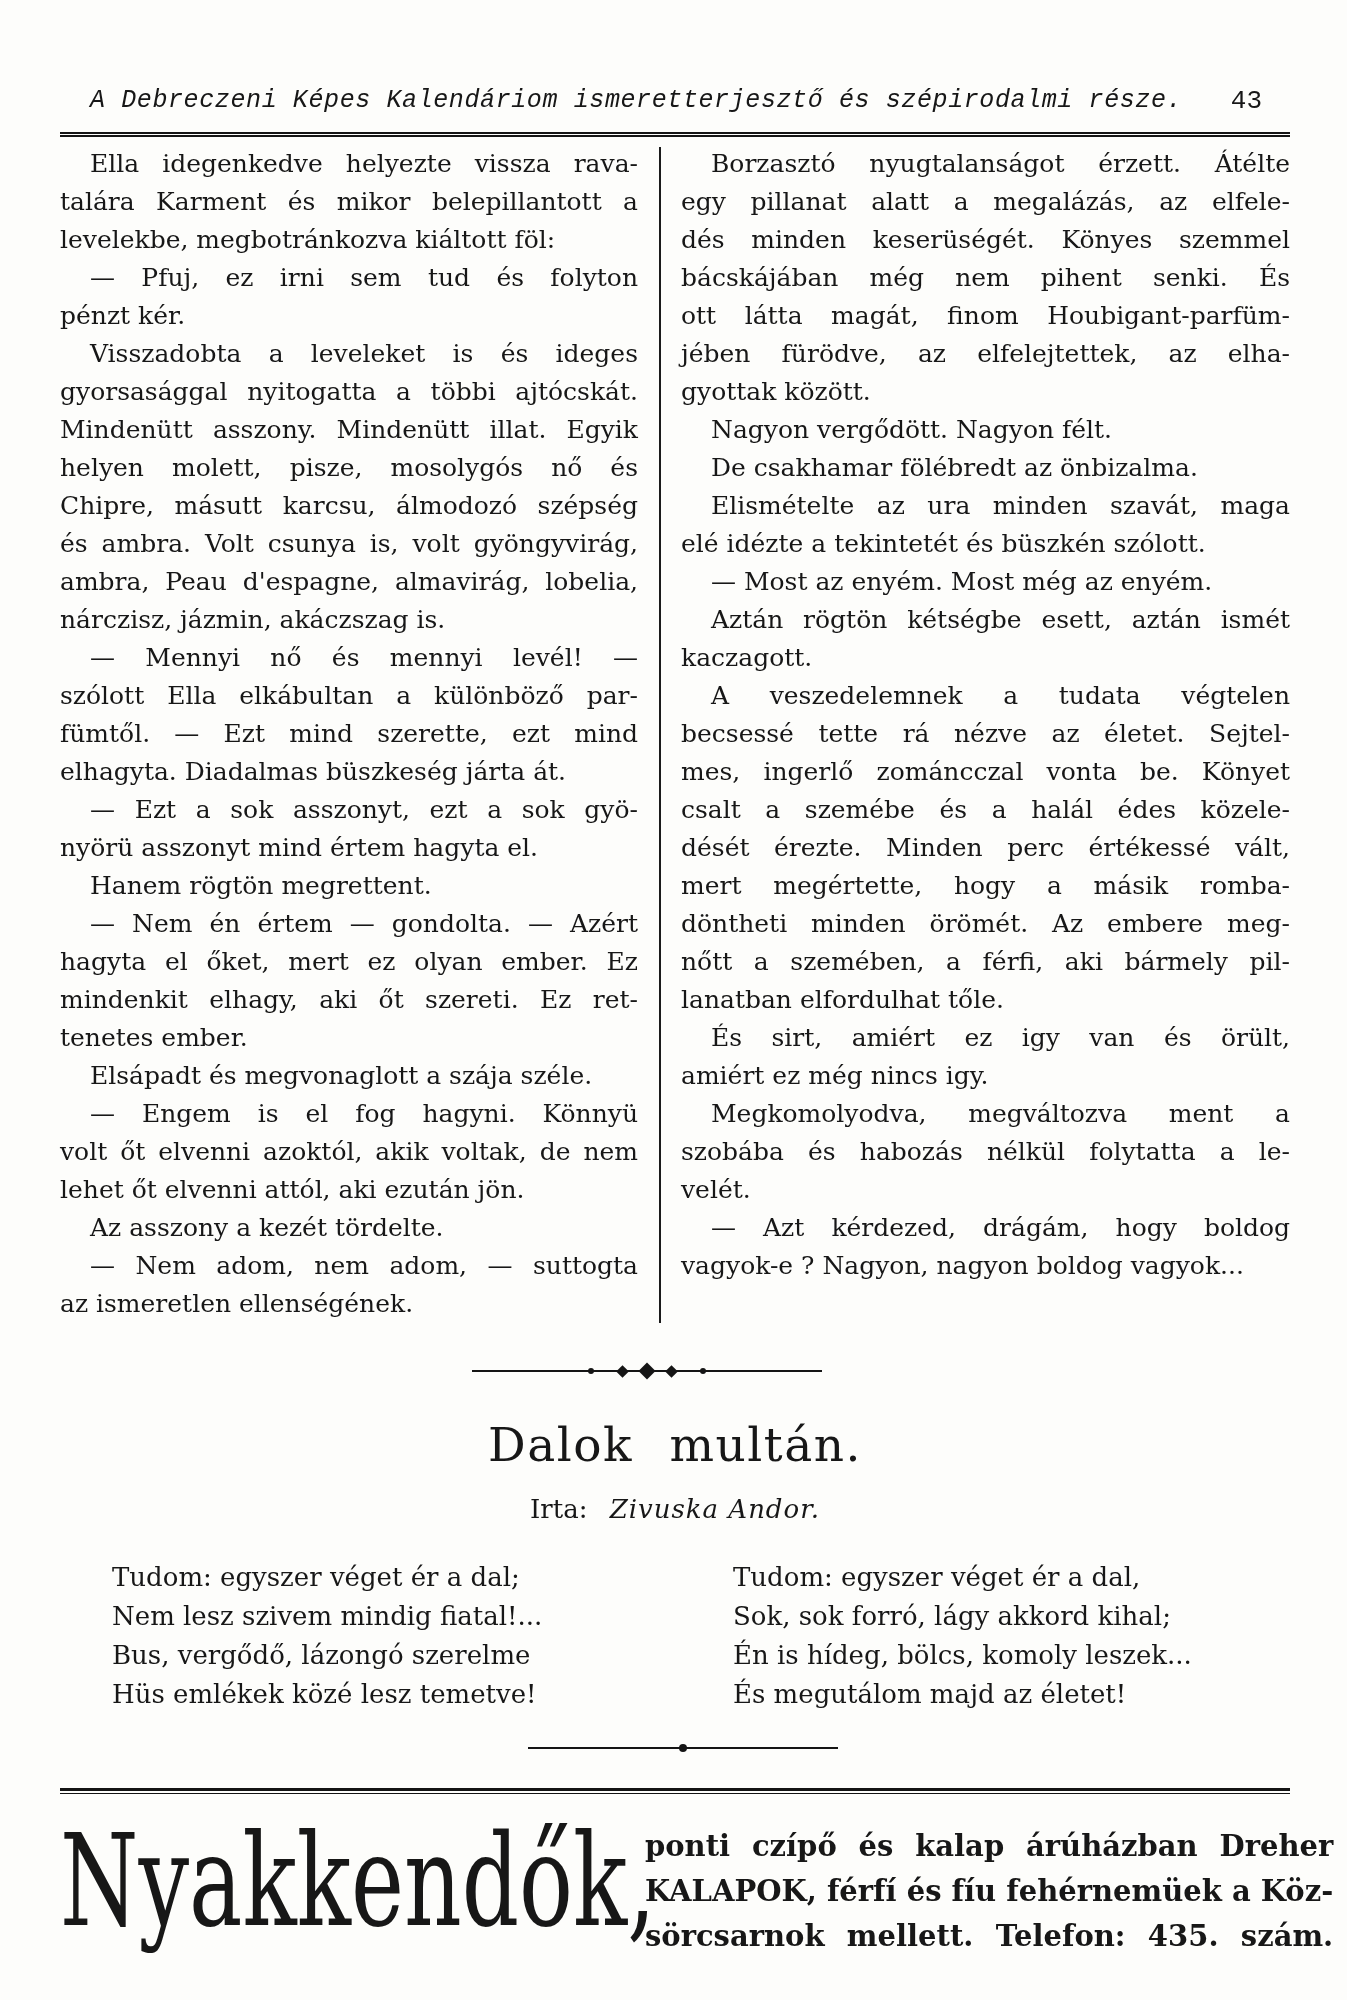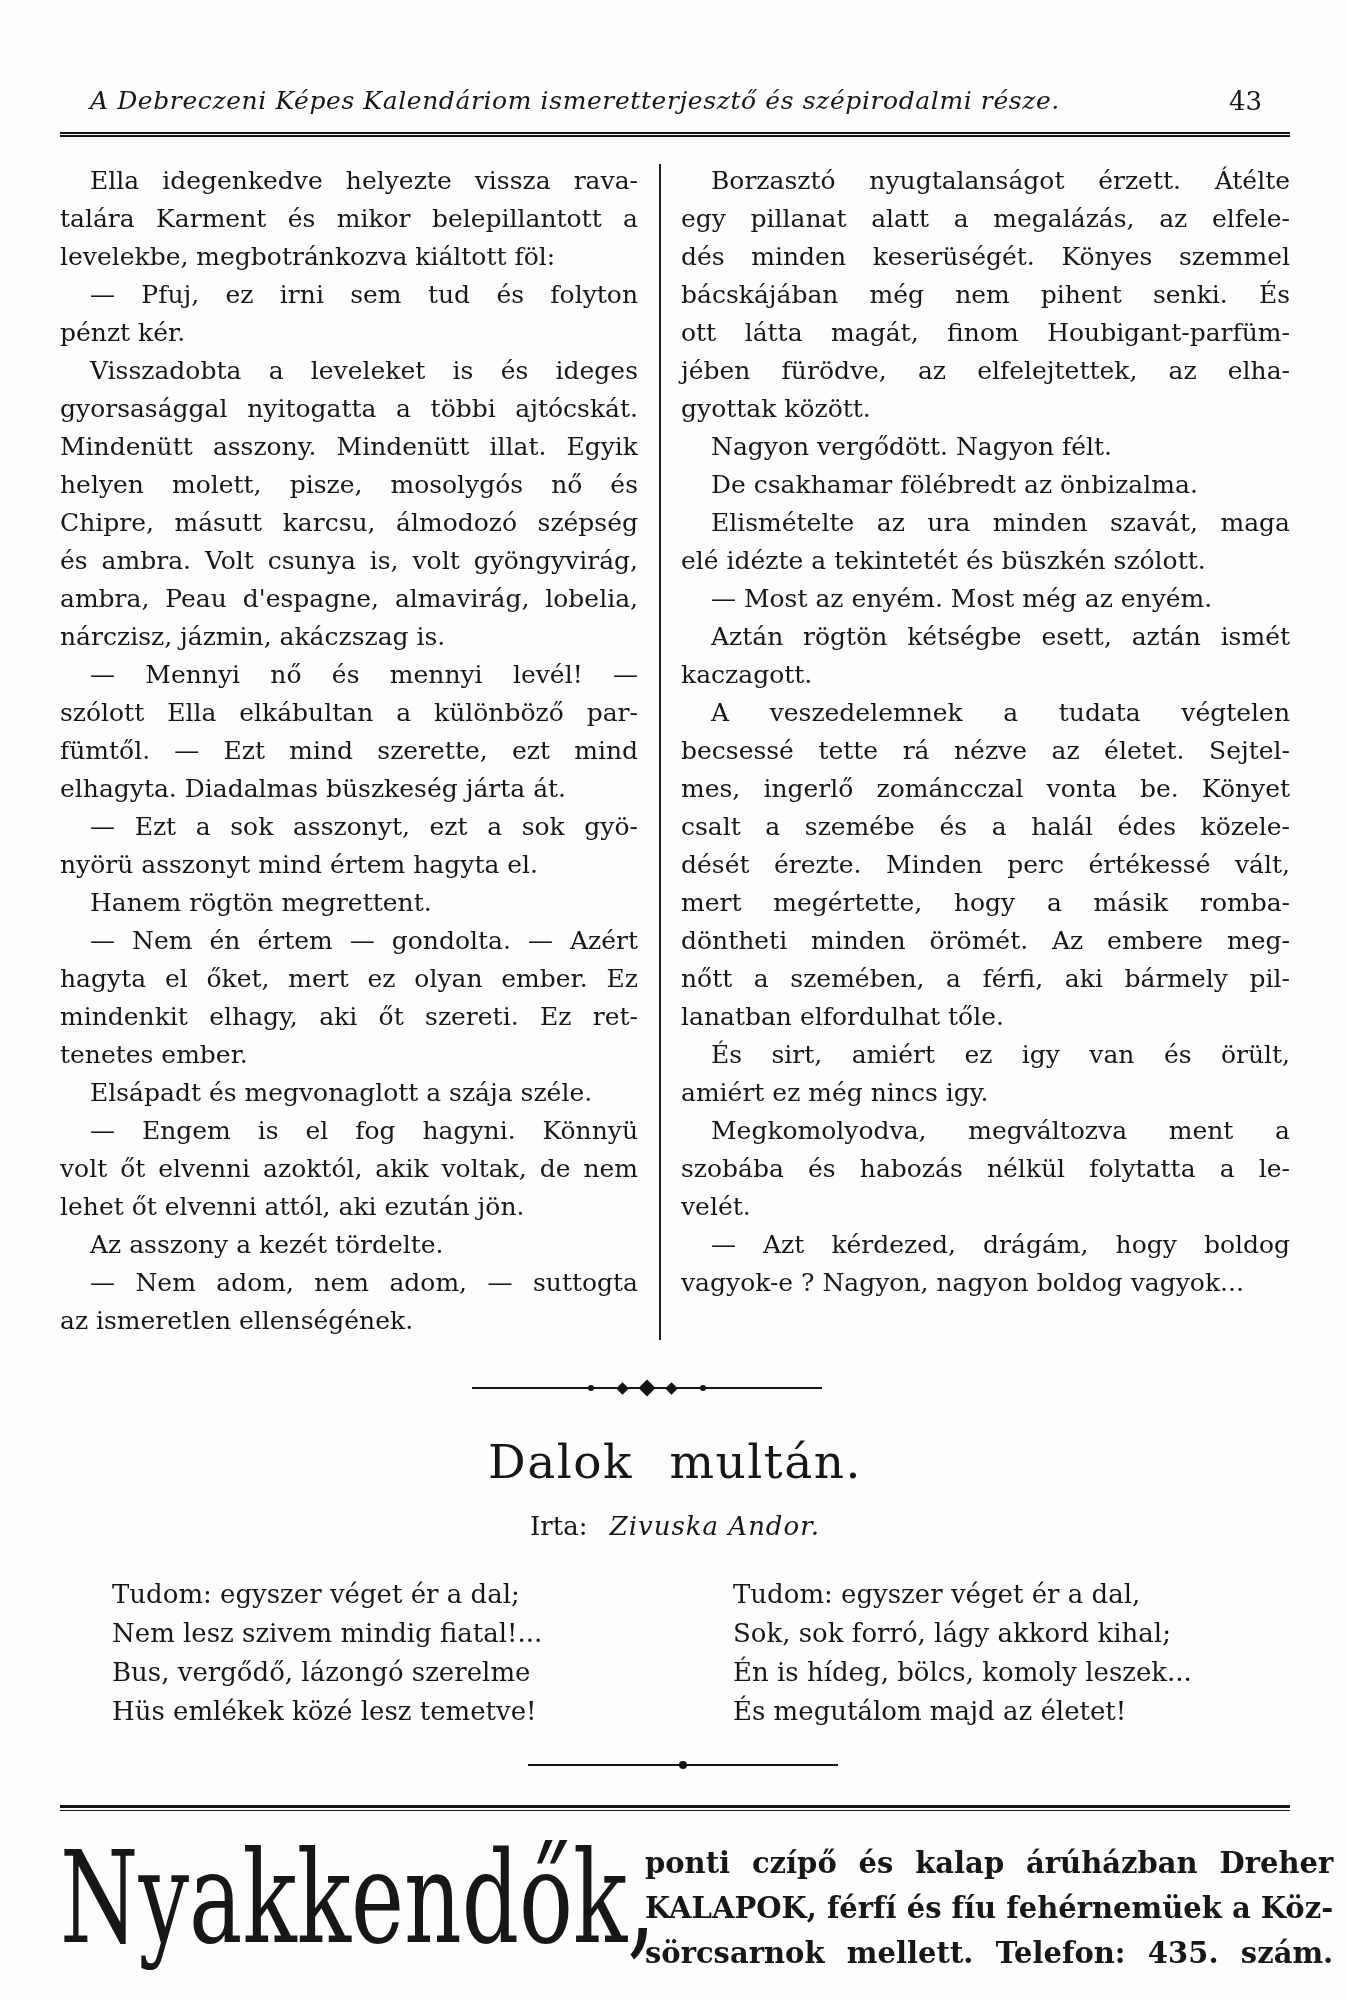--- a/index.html
+++ b/index.html
@@ -3,30 +3,30 @@
 <meta charset="utf-8">
 <style>
   html,body{margin:0;padding:0;background:#e9e7e2;}
   .page{
     width:1347px;height:2000px;box-sizing:border-box;position:relative;
     margin:0 auto;background:#fdfdfb;color:#171717;
     font-family:"DejaVu Serif","Liberation Serif",serif;
     padding:86px 57px 0 60px;overflow:hidden;
   }
   
-  .header{position:relative;height:42px;}
+  .header{position:relative;height:42px;font-family:Liberation Mono, monospace;}
   .header-title{
     position:absolute;left:30px;width:880px;text-align:center;
     font-style:italic;font-size:25px;letter-spacing:.6px;white-space:nowrap;
   }
   .page-number{position:absolute;right:28px;top:0;font-size:26px;}
   .top-rule{height:5px;margin-top:4px;
     background:linear-gradient(#141414 0 2px,transparent 2px 3px,#141414 3px 5px);}
   
-  .columns{display:flex;margin-top:25px;}
+  .columns{display:flex;margin-top:8px;}
   .col-left{width:578px;}
   .col-sep{width:2px;background:#1b1b1b;margin:2px 20px 0 21px;}
   .col-right{flex:1;}
   .tl{font-size:25px;line-height:38px;text-align:justify;text-align-last:justify;white-space:nowrap;}
   .tl.first{text-indent:30px;}
   .tl.end{text-align-last:left;white-space:normal;}
   
   .orn{display:flex;align-items:center;width:350px;margin:42px auto 0 auto;transform:translateX(-28px);}
   .orn.small{width:310px;margin-top:30px;transform:translateX(8px);}
   .seg{height:2px;background:#151515;}

